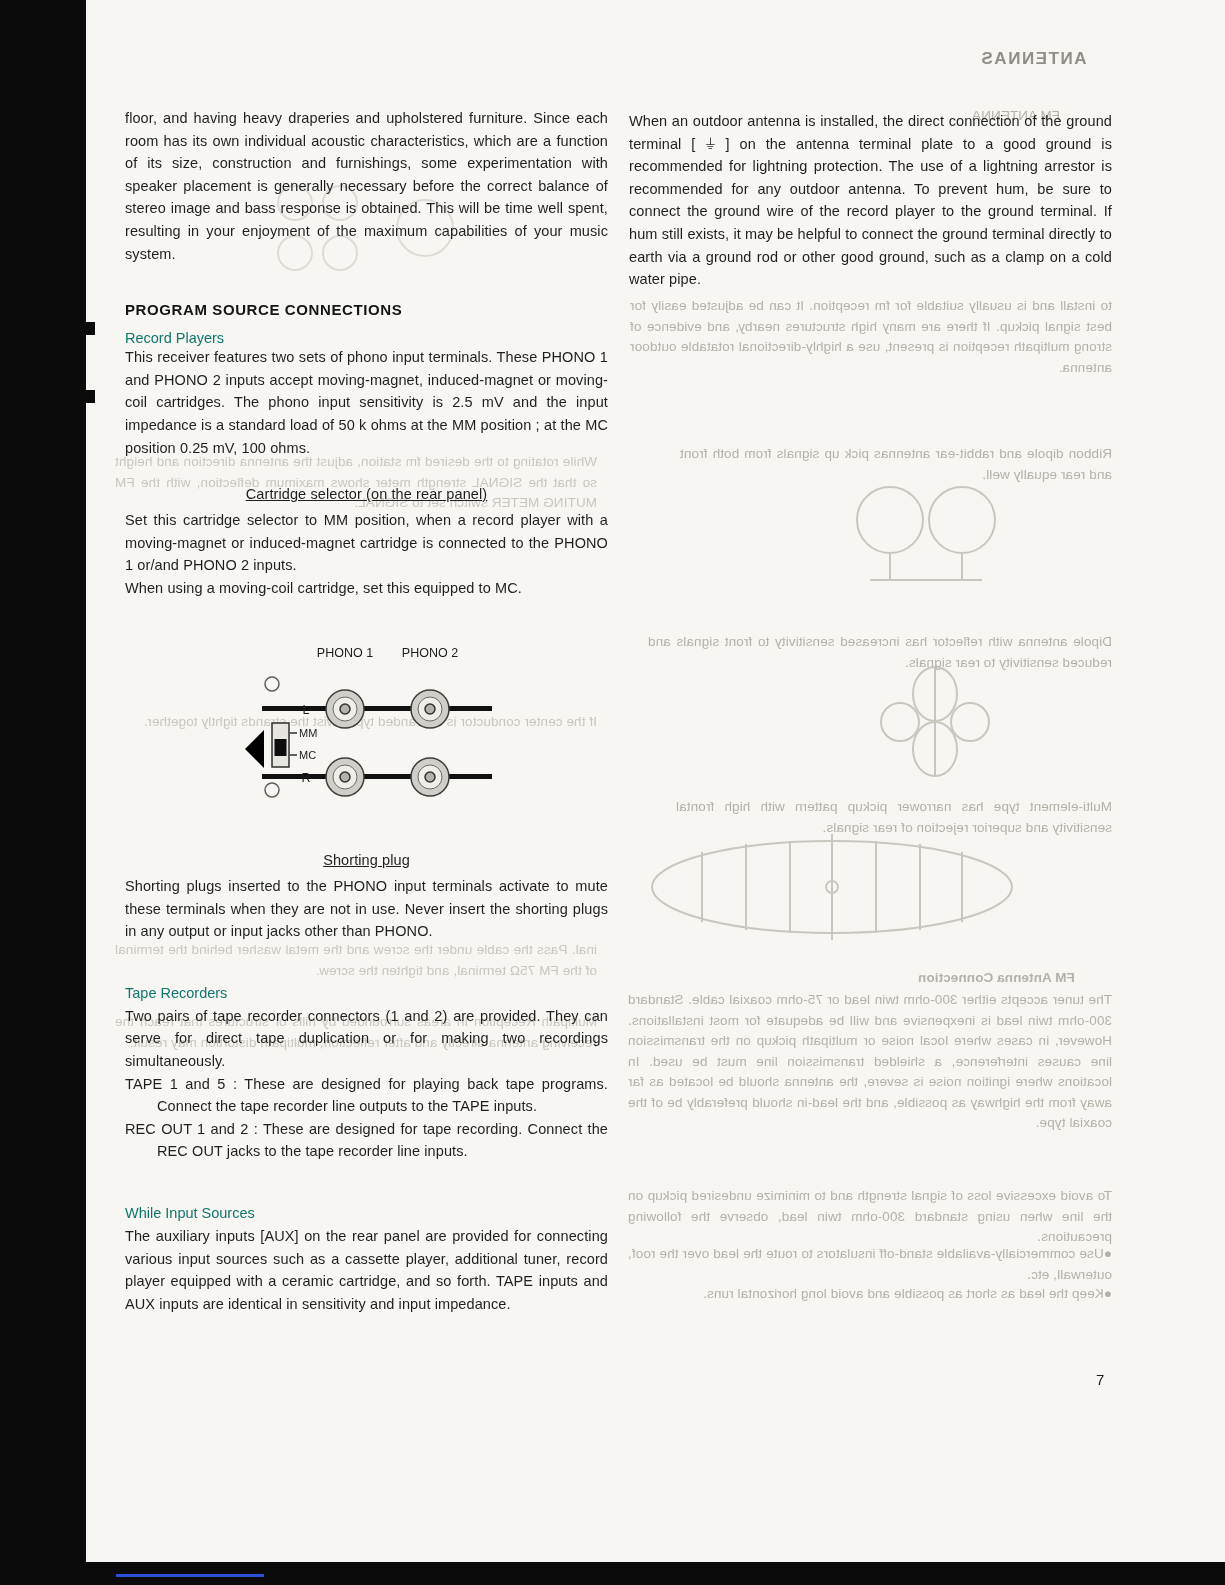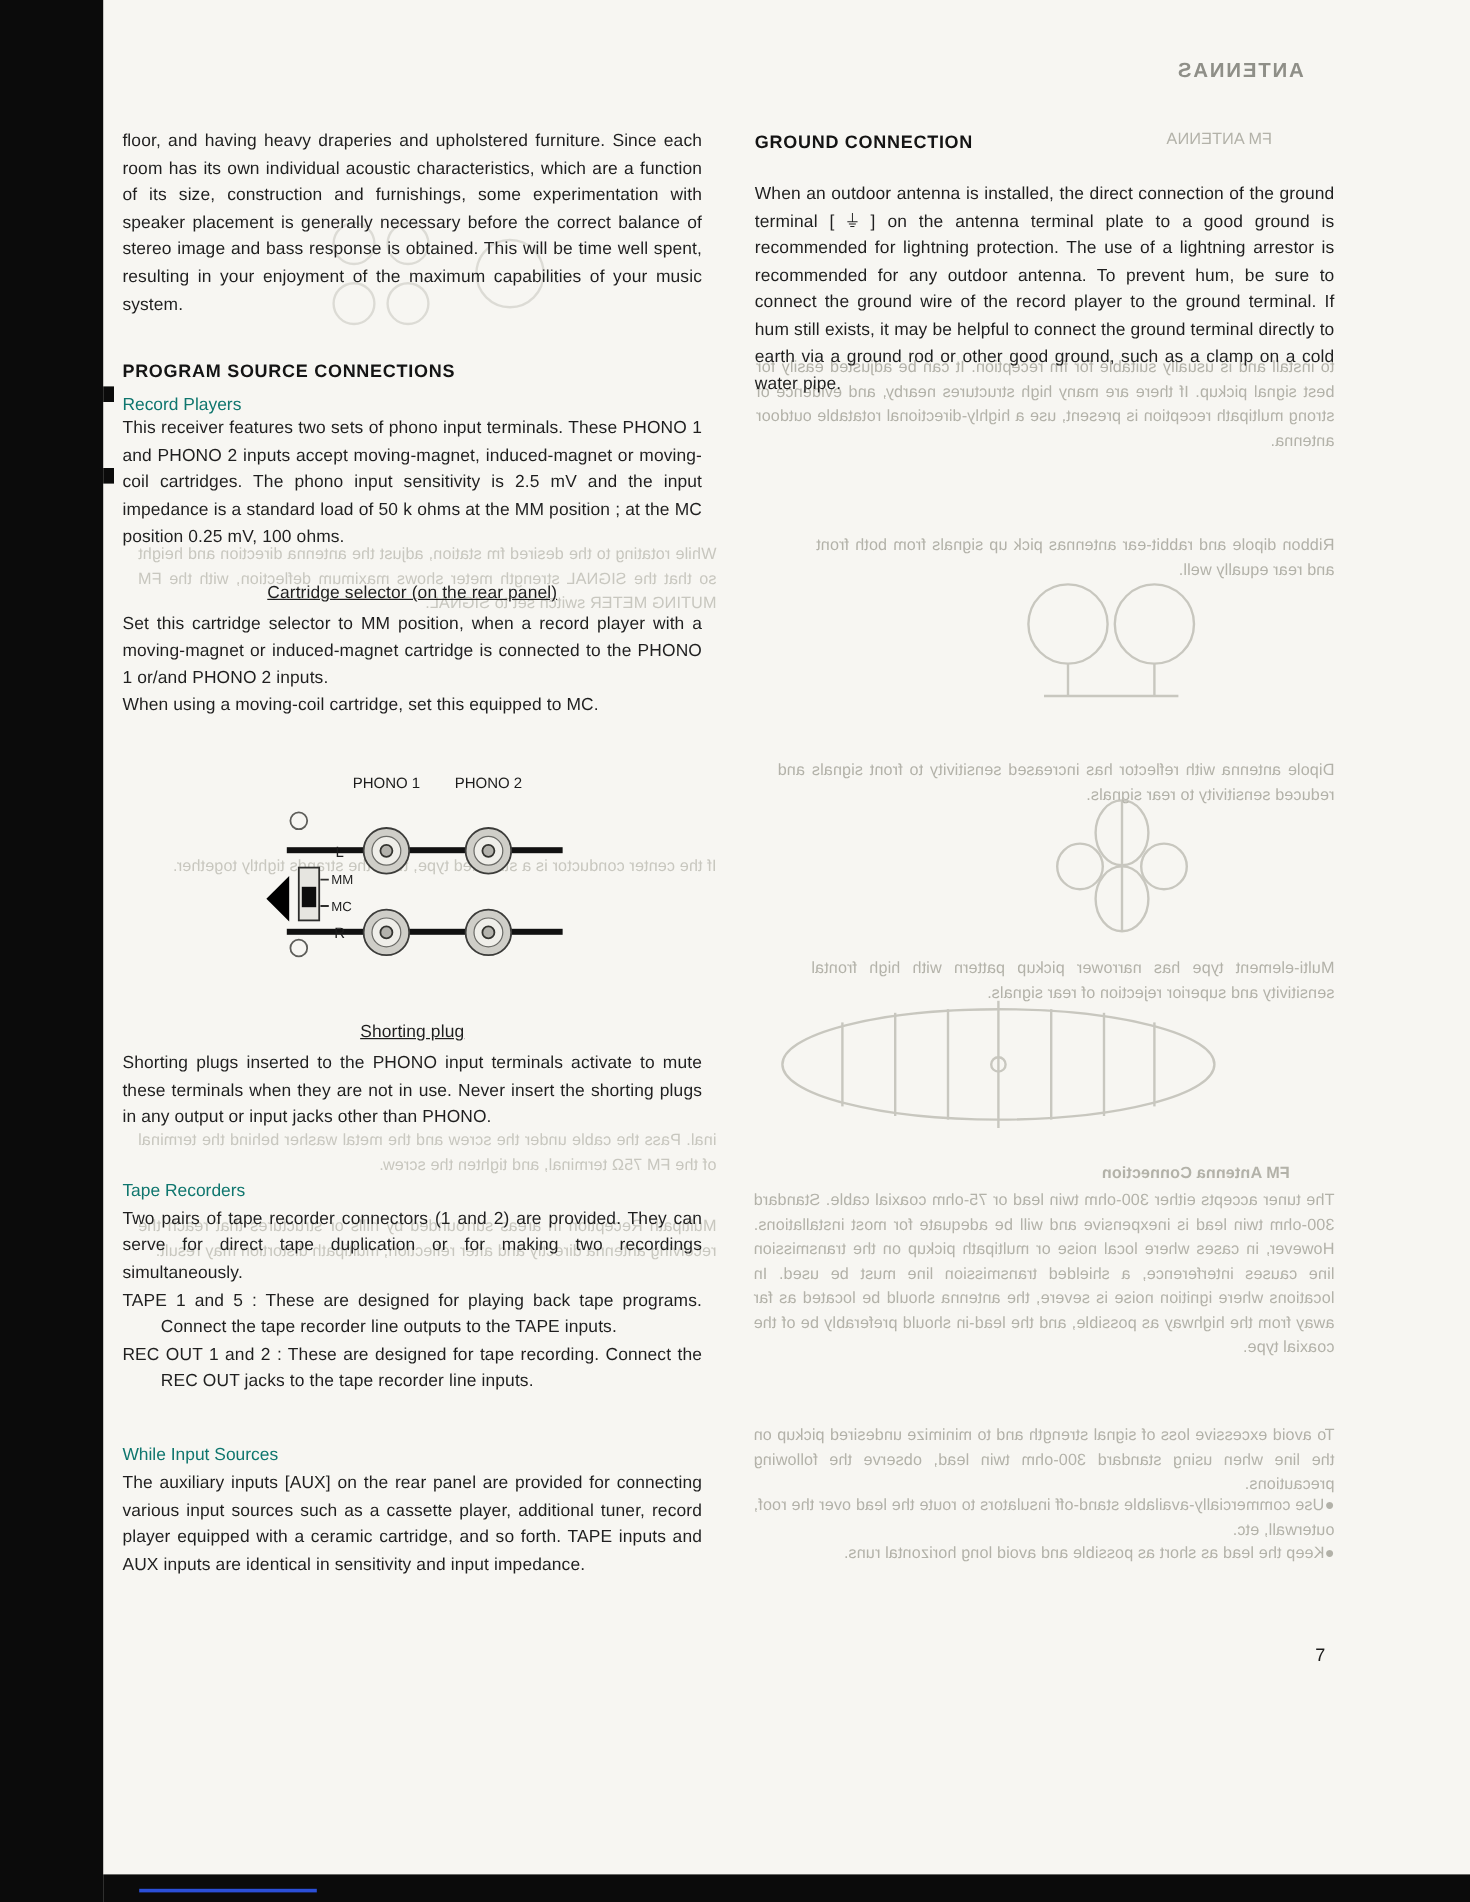--- a/index.html
+++ b/index.html
@@ -11,21 +11,21 @@
   }
   
   .strip-left  { position:absolute; left:0; top:0; width:86px; height:1585px; background:#0b0b0b; z-index:5; }
   .strip-bottom{ position:absolute; left:86px; top:1562px; width:1139px; height:23px; background:#0b0b0b; z-index:5; }
   .blue-line   { position:absolute; left:116px; top:1574px; width:148px; height:3px; background:#2b4fd8; z-index:6; }
   .notch { position:absolute; left:86px; width:9px; height:13px; background:#0b0b0b; z-index:5; }
   .notch-1 { top:322px; } .notch-2 { top:390px; }
 
   
   .col { position:absolute; z-index:2; }
-  .col-left  { left:102px; top:107px; width:483px; }
+  .col-left  { left:125px; top:107px; width:483px; }
   .col-right { left:629px; top:110px; width:483px; }
   p { margin:0; text-align:justify; font-size:14.5px; line-height:1.56; letter-spacing:0.1px; }
   h2 { margin:0; font-size:15px; font-weight:bold; letter-spacing:0.6px; color:#141414; }
   h3 { margin:0; font-size:14.5px; font-weight:normal; color:#0f766e; }
   .mt-heading { margin-top:36px; margin-bottom:12px; }
   .mt-sub { margin-top:42px; margin-bottom:4px; }
   .subhead-plain { margin-top:24px; margin-bottom:3px; text-align:center;text-decoration:underline; }
   .hang { padding-left:32px; text-indent:-32px; }
   .col-right h2 { margin-bottom:24px; }
 
@@ -189,18 +189,17 @@
     <h3 class="mt-sub">Tape Recorders</h3>
     <p>Two pairs of tape recorder connectors (1 and 2) are provided. They can serve for direct tape duplication or for making two recordings simultaneously.</p>
     <p class="hang">TAPE 1 and 5 :  These are designed for playing back tape programs.  Connect the tape recorder line outputs to the TAPE inputs.</p>
     <p class="hang">REC OUT 1 and 2 :  These are designed for tape recording. Connect the REC OUT jacks to the tape recorder line inputs.</p>
 
     <h3 class="mt-sub">While Input Sources</h3>
     <p>The auxiliary inputs [AUX] on the rear panel are provided for connecting various input sources such as a cassette player, additional tuner, record player equipped with a ceramic cartridge, and so forth.  TAPE inputs and AUX inputs are identical in sensitivity and input impedance.</p>
   </div>
 
   <div class="col col-right">
-    <h2>GROUND CONNECTION</h2>
     <p>When an outdoor antenna is installed, the direct connection of the ground terminal [ ⏚ ] on the antenna terminal plate to a good ground is recommended for lightning protection.  The use of a lightning arrestor is recommended for any outdoor antenna. To prevent hum, be sure to connect the ground wire of the record player to the ground terminal.  If hum still exists, it may be helpful to connect the ground terminal directly to earth via a ground rod or other good ground, such as a clamp on a cold water pipe.</p>
   </div>
 
   <div class="page-number">7</div>
 </div>
 
 </body></html>

